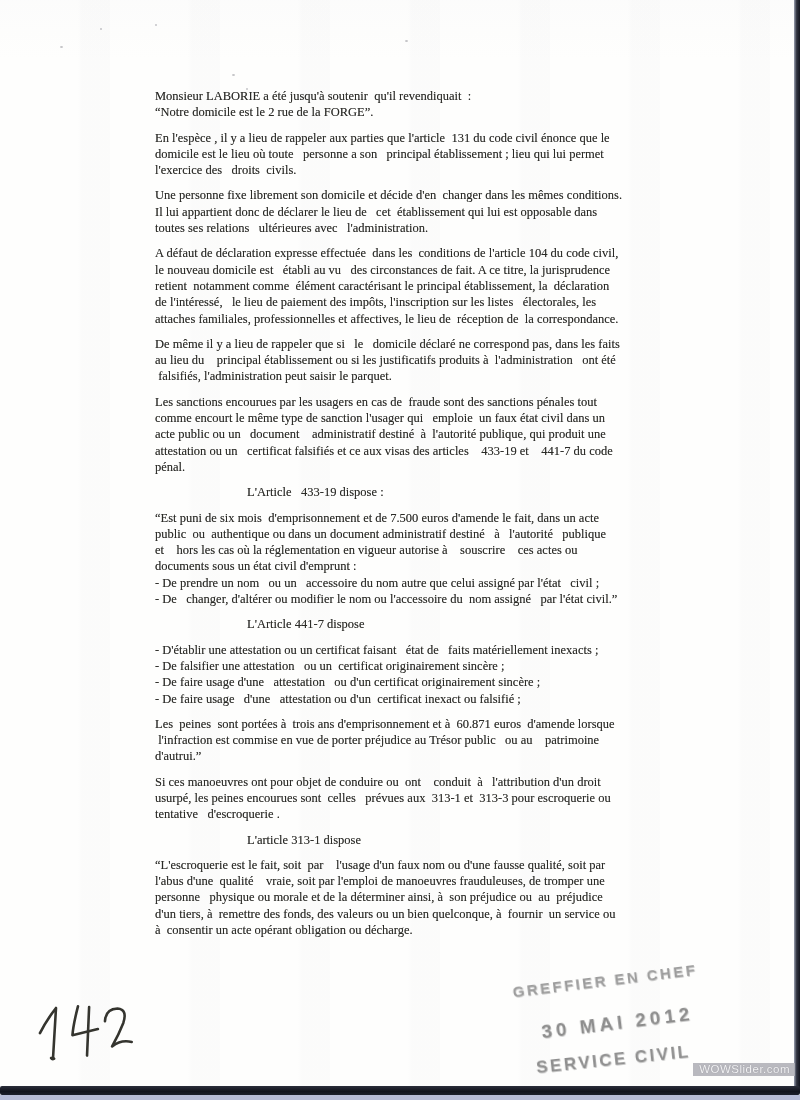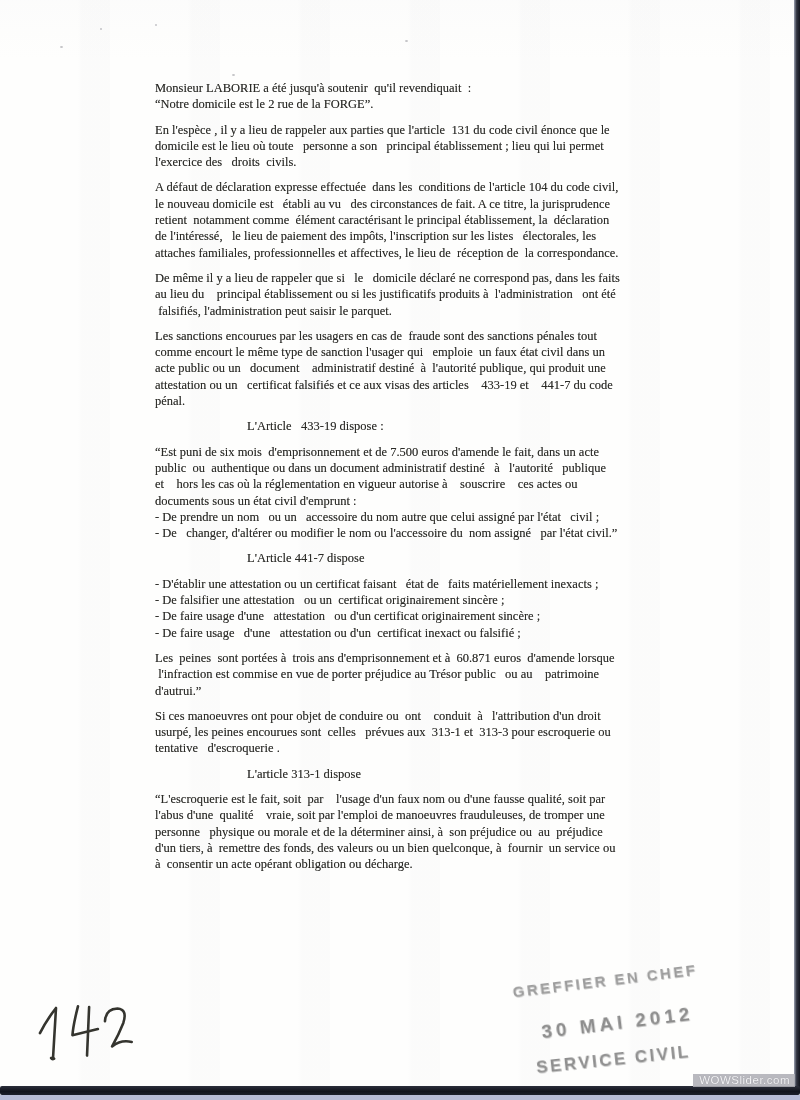--- a/index.html
+++ b/index.html
@@ -31,21 +31,21 @@
     border-radius:2px;
   }
   .strip-bottom{
     position:absolute;left:0;right:0;bottom:0;height:5px;
     background:#b6bbd6;
   }
   .speck{position:absolute;background:rgba(90,90,100,0.35);border-radius:50%;}
 
   
   .content{
-    position:absolute;left:155px;top:80px;width:562px;
+    position:absolute;left:155px;top:88px;width:562px;
     font-size:12.5px;line-height:16.3px;color:#2b2b27;
     text-shadow:0 0 0.5px rgba(40,40,40,0.45);
   }
   .content p{margin:0 0 9px 0;white-space:pre-wrap;}
   .content p.heading{margin:8px 0 9px 0;padding-left:92px;}
   .footer-line{
     margin-top:10px;text-align:center;white-space:pre-wrap;
   }
 
   
@@ -58,21 +58,21 @@
   }
   .stamp-1{left:512px;top:972px;font-size:15px;letter-spacing:2.5px;transform:rotate(-7deg);color:#9d9d9d;}
   .stamp-2{left:541px;top:1012px;font-size:19px;letter-spacing:4px;transform:rotate(-7deg);color:#8d8d8d;}
   .stamp-3{left:536px;top:1050px;font-size:17px;letter-spacing:2.5px;transform:rotate(-6deg);color:#8f8f8f;}
 
   
   .handwritten{position:absolute;left:26px;top:992px;transform:rotate(-7deg);}
 
   
   .watermark{
-    position:absolute;right:5px;bottom:13px;
+    position:absolute;right:5px;bottom:24px;
     background:rgba(175,175,182,0.88);
     color:#f4f4f6;font-family:"Liberation Sans", sans-serif;
     font-size:11.5px;letter-spacing:0.5px;padding:0 5px 1px 6px;
     text-shadow:0 0 1px #808088;text-decoration:none;
   }
 </style>
 </head>
 <body>
 
 <div class="page">
@@ -84,20 +84,23 @@
   <div class="speck" style="left:405px;top:40px;width:3px;height:2px;"></div>
   <div class="speck" style="left:155px;top:24px;width:2px;height:2px;"></div>
 
   <div class="content">
     <div>
         <p class="para">Monsieur LABORIE a été jusqu'à soutenir  qu'il revendiquait  :
 “Notre domicile est le 2 rue de la FORGE”.</p>
         <p class="para">En l'espèce , il y a lieu de rappeler aux parties que l'article  131 du code civil énonce que le
 domicile est le lieu où toute   personne a son   principal établissement ; lieu qui lui permet
 l'exercice des   droits  civils.</p>
+        <p class="para">Une personne fixe librement son domicile et décide d'en  changer dans les mêmes conditions.
+Il lui appartient donc de déclarer le lieu de   cet  établissement qui lui est opposable dans
+toutes ses relations   ultérieures avec   l'administration.</p>
         <p class="para">A défaut de déclaration expresse effectuée  dans les  conditions de l'article 104 du code civil,
 le nouveau domicile est   établi au vu   des circonstances de fait. A ce titre, la jurisprudence
 retient  notamment comme  élément caractérisant le principal établissement, la  déclaration
 de l'intéressé,   le lieu de paiement des impôts, l'inscription sur les listes   électorales, les
 attaches familiales, professionnelles et affectives, le lieu de  réception de  la correspondance.</p>
         <p class="para">De même il y a lieu de rappeler que si   le   domicile déclaré ne correspond pas, dans les faits
 au lieu du    principal établissement ou si les justificatifs produits à  l'administration   ont été
  falsifiés, l'administration peut saisir le parquet.</p>
         <p class="para">Les sanctions encourues par les usagers en cas de  fraude sont des sanctions pénales tout
 comme encourt le même type de sanction l'usager qui   emploie  un faux état civil dans un

